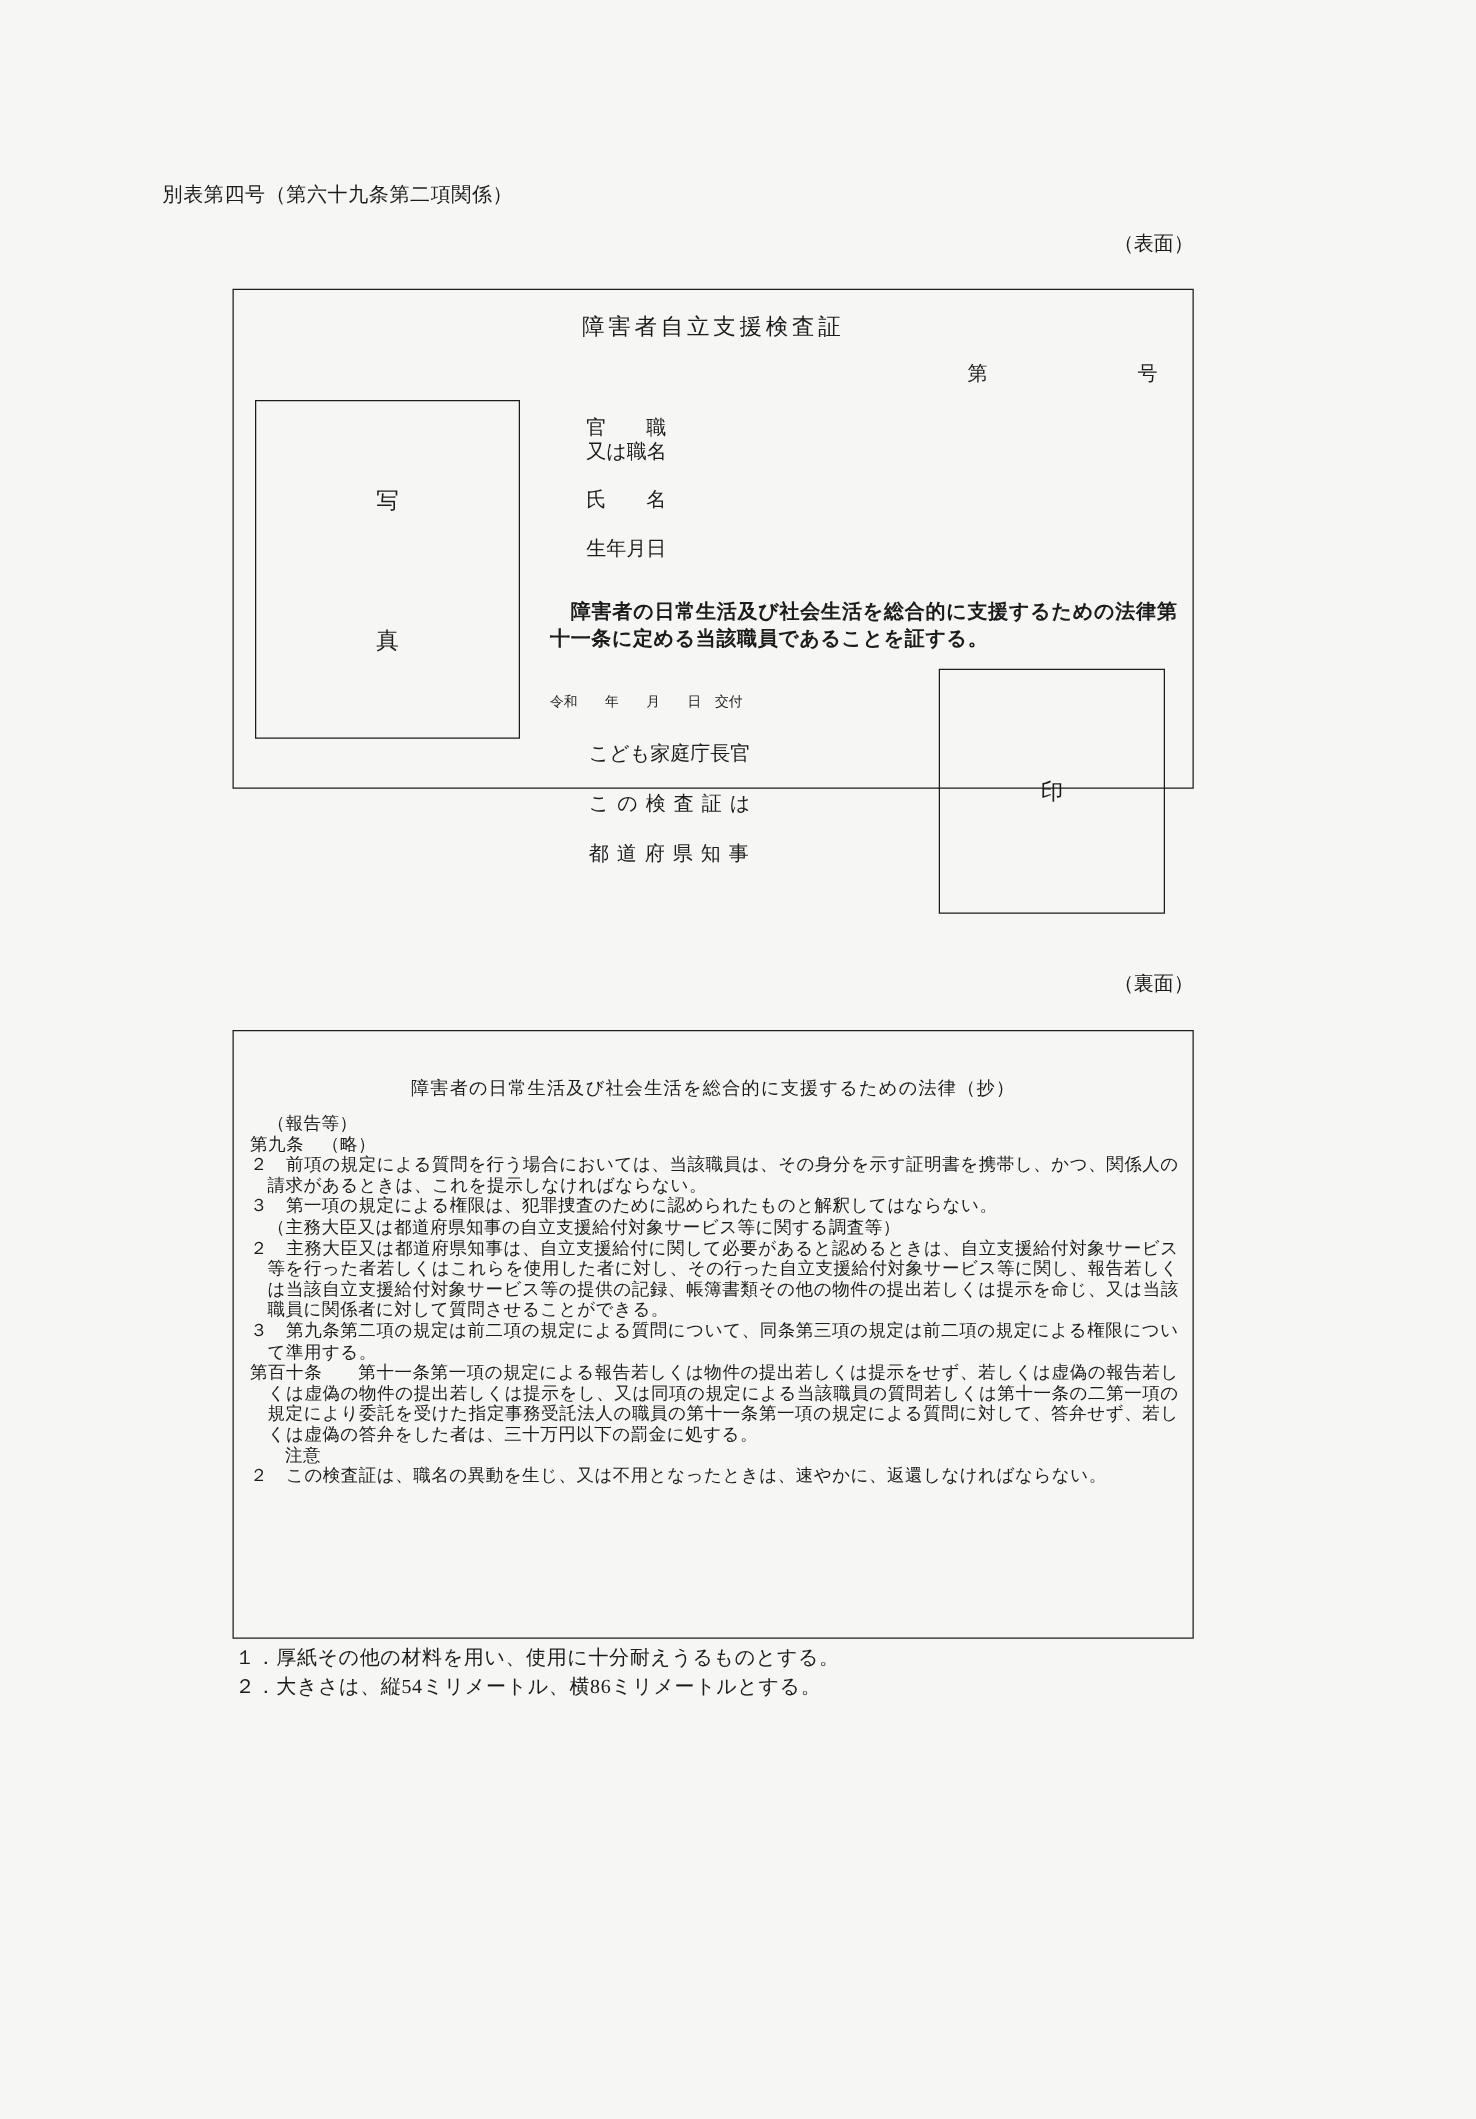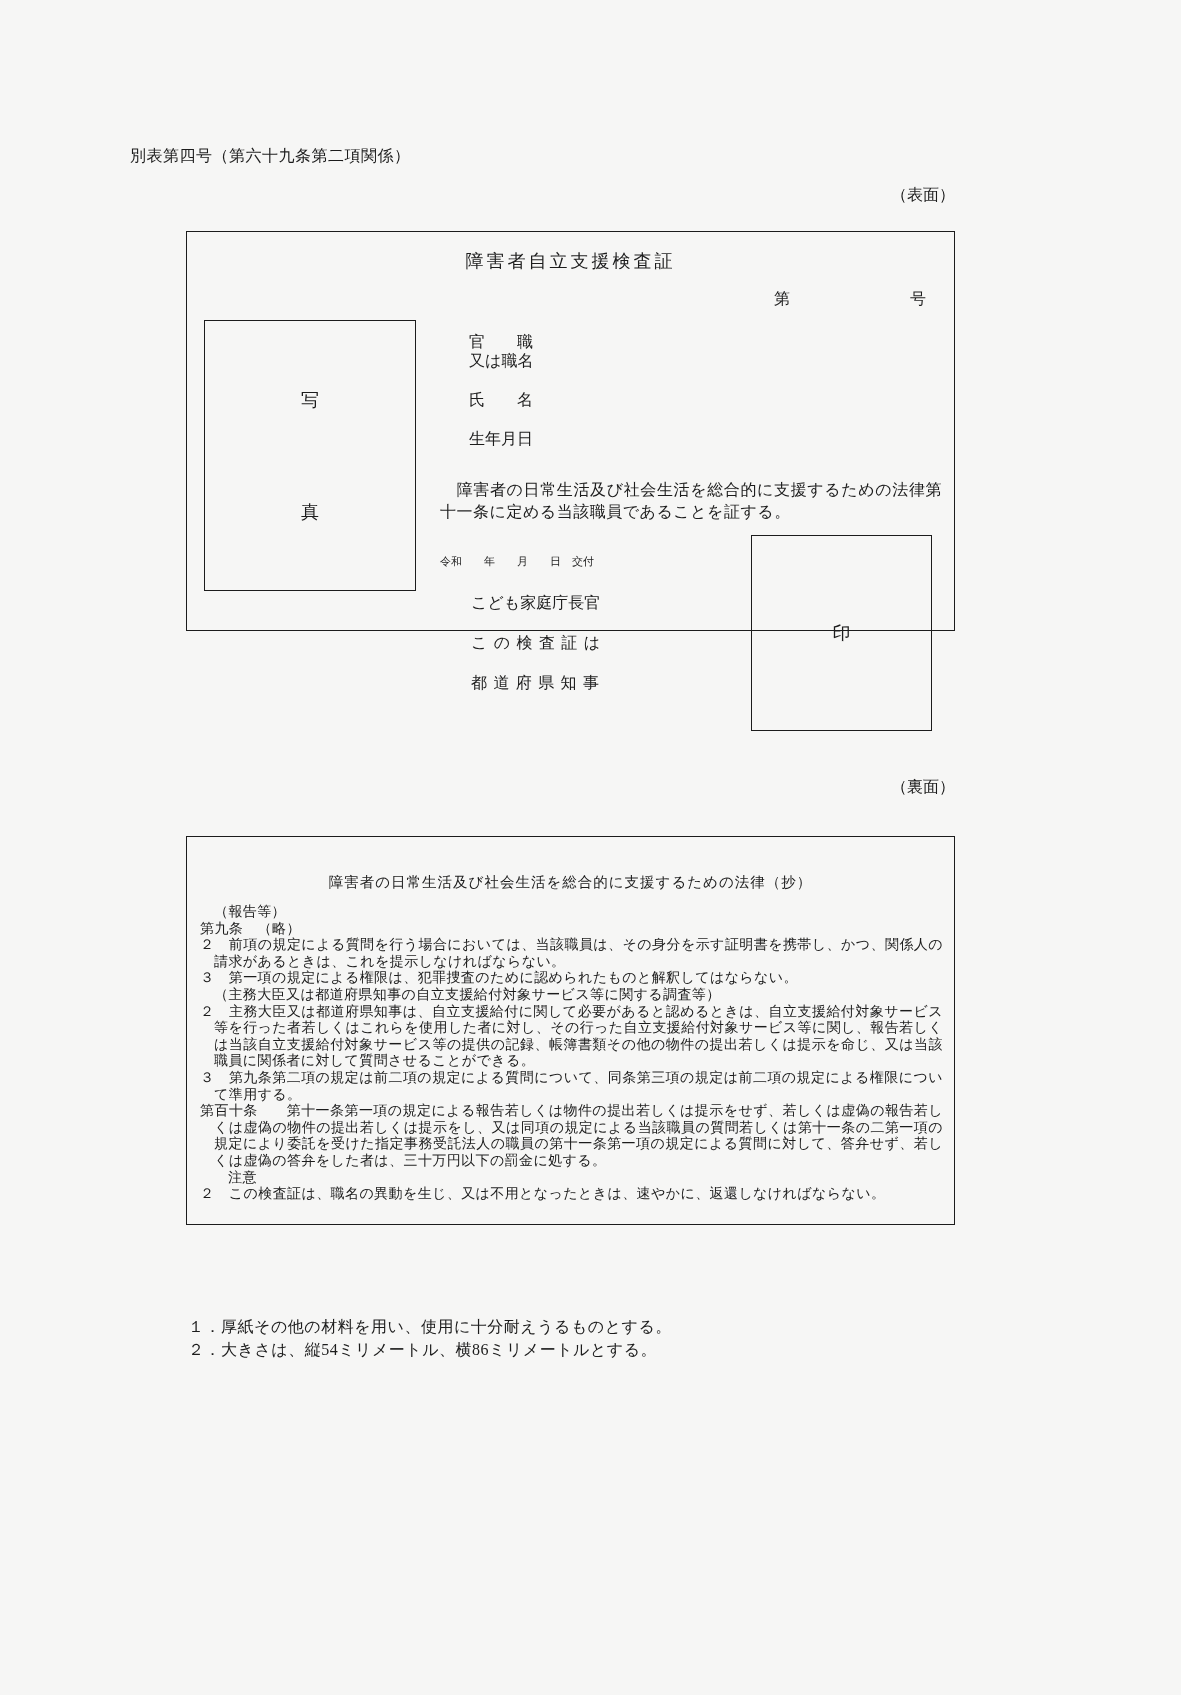--- a/index.html
+++ b/index.html
@@ -14,36 +14,36 @@
   .page { position: absolute; inset: 0; }
 
   .appendix { position: absolute; left: 130px; top: 146px; font-size: 16px; letter-spacing: 0.5px; }
 
   .side-label { position: absolute; left: 186px; width: 769px; text-align: right; font-size: 16px; }
   .front-pos { top: 185px; }
   .back-pos  { top: 777px; }
 
   .card { position: absolute; left: 186px; border: 1px solid #1c1c1c; background: transparent; }
   .front-card { top: 231px; width: 769px; height: 400px; }
-  .back-card  { top: 824px; width: 769px; height: 389px; margin-top: 12px; }
+  .back-card  { top: 824px; width: 769px; height: 487px; }
 
   
   .f-title { position: absolute; top: 17px; left: 0; width: 100%; text-align: center; font-size: 18px; letter-spacing: 3px; }
   .f-number { position: absolute; top: 57px; left: 587px; width: 152px; display: flex; justify-content: space-between; font-size: 16px; }
   .photo-box {
     position: absolute; left: 17px; top: 88px; width: 212px; height: 271px;
     border: 1px solid #1c1c1c;
     display: flex; flex-direction: column; align-items: center; justify-content: center;
     gap: 88px; font-size: 18px;
   }
   .f-pos1   { position: absolute; left: 282px; top: 100px; font-size: 16px; }
   .f-pos2   { position: absolute; left: 282px; top: 119px; font-size: 16px; text-align: right; }
   .f-name   { position: absolute; left: 282px; top: 158px; font-size: 16px; }
   .f-birth  { position: absolute; left: 282px; top: 197px; font-size: 16px; }
-  .f-certify{ position: absolute; left: 253px; top: 247px; width: 502px; font-size: 16px; line-height: 22px; letter-spacing: 0.5px; text-align: justify; }
+  .f-certify{ position: absolute; left: 253px; top: 247px; width: 502px; font-size: 16px; line-height: 22px; letter-spacing: 0.5px; text-align: justify; font-weight: bold; }
   .f-date   { position: absolute; left: 253px; top: 322px; font-size: 11px; }
   .f-issuer1{ position: absolute; left: 284px; top: 361px; font-size: 16px; }
   .f-issuer2{ position: absolute; left: 284px; top: 401px; font-size: 16px; }
   .f-issuer3{ position: absolute; left: 284px; top: 441px; font-size: 16px; }
   .spread   { letter-spacing: 0.4em; }
   .seal-box {
     position: absolute; left: 564px; top: 303px; width: 181px; height: 196px;
     border: 1px solid #1c1c1c;
     display: flex; align-items: center; justify-content: center; font-size: 18px;
   }

